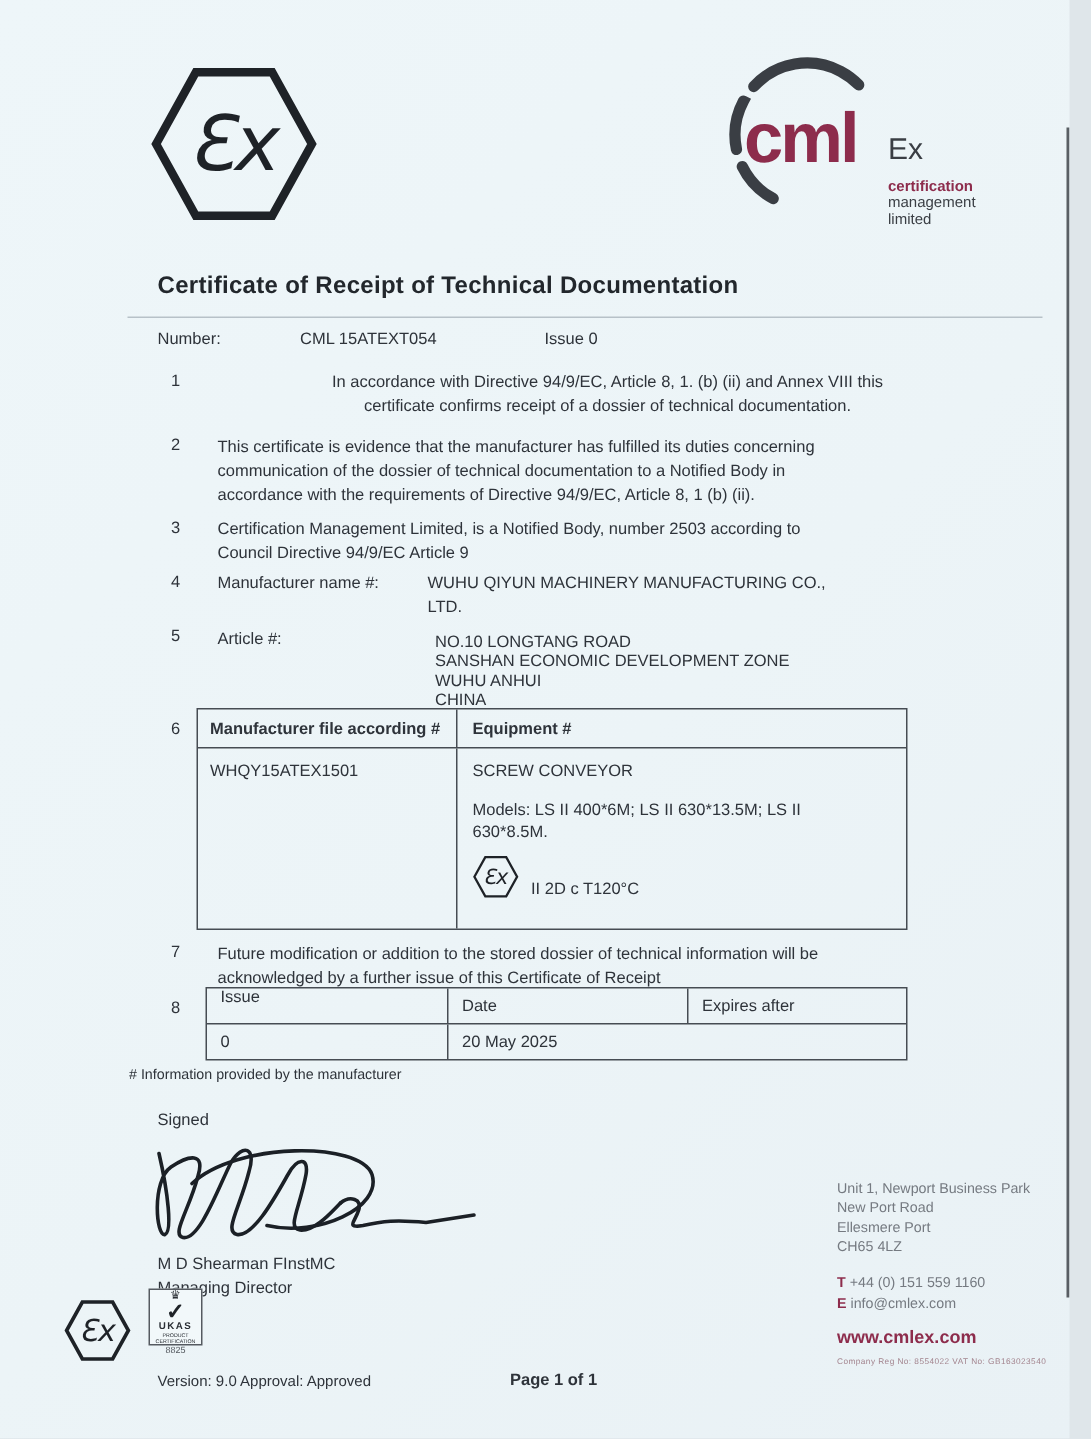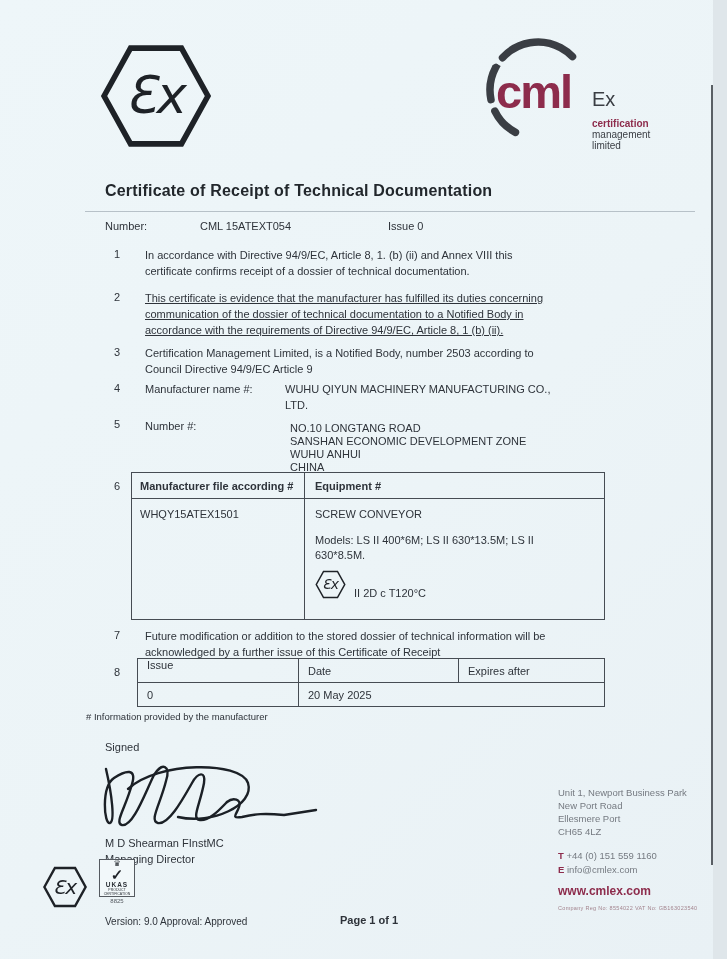--- a/index.html
+++ b/index.html
@@ -43,42 +43,42 @@
     <text x="126" y="101" font-size="10" font-weight="bold" font-family="Liberation Sans, sans-serif" fill="#8d2c4c">certification</text>
     <text x="126" y="112" font-size="10" font-family="Liberation Sans, sans-serif" fill="#3a3e44">management</text>
     <text x="126" y="123" font-size="10" font-family="Liberation Sans, sans-serif" fill="#3a3e44">limited</text>
   </svg>
 
   <div class="abs title" style="left:105px; top:182px;">Certificate of Receipt of Technical Documentation</div>
   <div class="abs rule" style="left:85px; top:211px; width:610px;"></div>
 
   <div class="abs num" style="left:105px; top:220px;">Number:</div>
   <div class="abs num" style="left:200px; top:220px;">CML 15ATEXT054</div>
-  <div class="abs num" style="left:388px; top:220px;">Issue 0</div>
+  <div class="abs num" style="left:363px; top:220px;">Issue 0</div>
 
   <div class="abs num" style="left:114px; top:248px;">1</div>
-  <div class="abs body-txt pw" style="left:145px; top:247px; width:520px;">In accordance with Directive 94/9/EC, Article 8, 1. (b) (ii) and Annex VIII this
+  <div class="abs body-txt pw" style="left:145px; top:247px; width:520px;text-align:center;">In accordance with Directive 94/9/EC, Article 8, 1. (b) (ii) and Annex VIII this
 certificate confirms receipt of a dossier of technical documentation.</div>
 
   <div class="abs num" style="left:114px; top:291px;">2</div>
-  <div class="abs body-txt pw" style="left:145px; top:290px; width:520px;text-decoration:underline;">This certificate is evidence that the manufacturer has fulfilled its duties concerning
+  <div class="abs body-txt pw" style="left:145px; top:290px; width:520px;">This certificate is evidence that the manufacturer has fulfilled its duties concerning
 communication of the dossier of technical documentation to a Notified Body in
 accordance with the requirements of Directive 94/9/EC, Article 8, 1 (b) (ii).</div>
 
   <div class="abs num" style="left:114px; top:346px;">3</div>
   <div class="abs body-txt pw" style="left:145px; top:345px; width:520px;">Certification Management Limited, is a Notified Body, number 2503 according to
 Council Directive 94/9/EC Article 9</div>
 
   <div class="abs num" style="left:114px; top:382px;">4</div>
   <div class="abs body-txt" style="left:145px; top:381px;">Manufacturer name #:</div>
   <div class="abs body-txt pw" style="left:285px; top:381px; width:330px;">WUHU QIYUN MACHINERY MANUFACTURING CO.,
 LTD.</div>
 
   <div class="abs num" style="left:114px; top:418px;">5</div>
-  <div class="abs body-txt" style="left:145px; top:418px;">Number #:</div>
+  <div class="abs body-txt" style="left:145px; top:418px;">Article #:</div>
   <div class="abs addr pw" style="left:290px; top:422px; width:320px;">NO.10 LONGTANG ROAD
 SANSHAN ECONOMIC DEVELOPMENT ZONE
 WUHU ANHUI
 CHINA</div>
 
   <div class="abs num" style="left:114px; top:480px;">6</div>
   <div class="abs bordered" style="left:131px; top:472px; width:472px; height:146px; font-size:11px; display:flex; flex-direction:column;">
     <div style="display:flex; border-bottom:1.3px solid #464c53; height:25px; align-items:center;">
       <div style="width:172px; padding:0 8px; font-weight:bold; box-sizing:border-box;">Manufacturer file according #</div>
       <div style="flex:1; padding:0 10px; font-weight:bold; border-left:1.3px solid #464c53; align-self:stretch; display:flex; align-items:center;">Equipment #</div>

